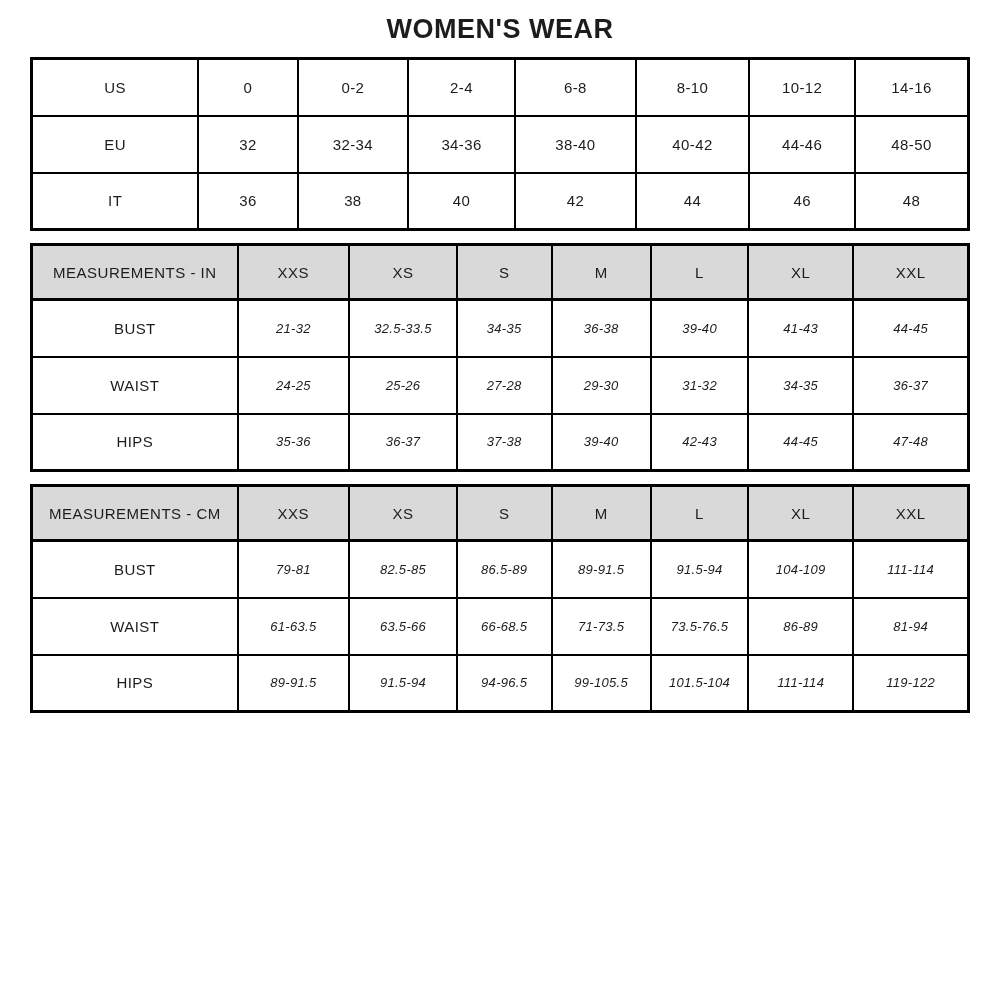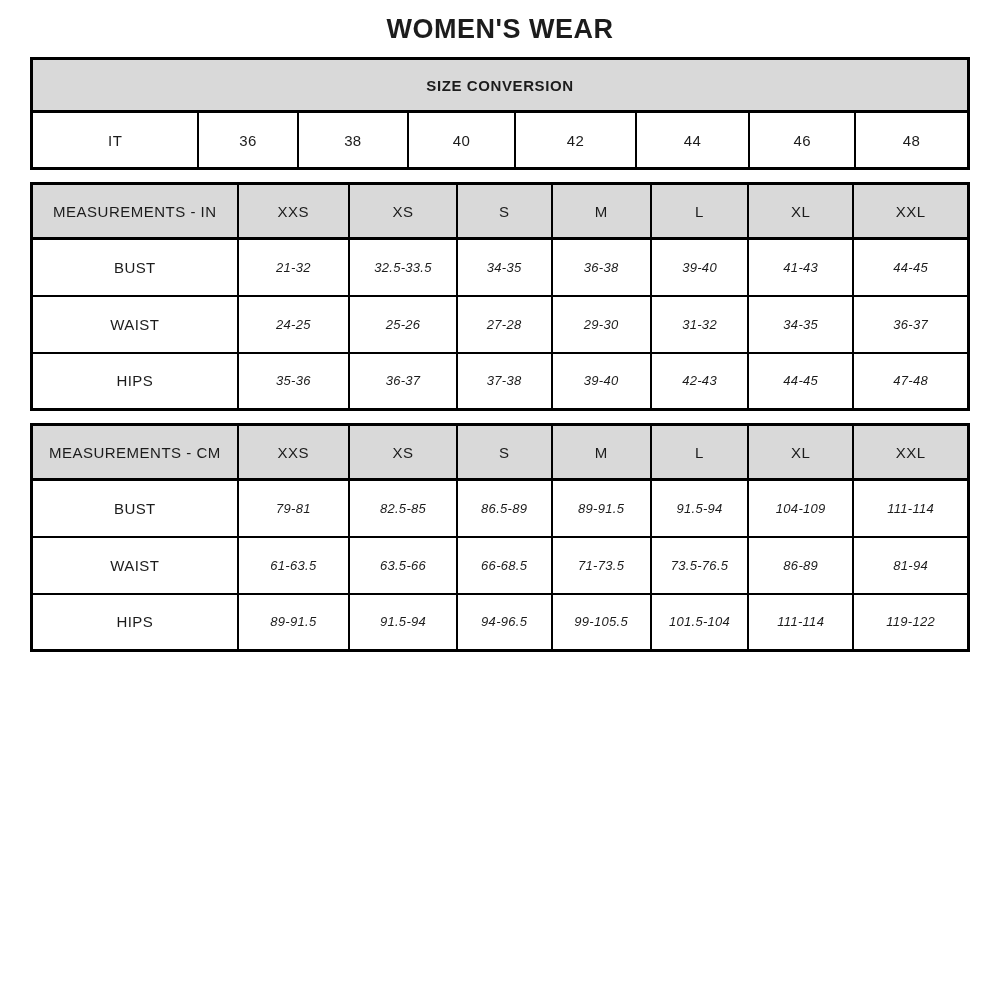--- a/index.html
+++ b/index.html
@@ -96,25 +96,42 @@
       <col style="width:17.8%">
         <col style="width:10.6%">
         <col style="width:11.8%">
         <col style="width:11.4%">
       <col style="width:12.9%">
         <col style="width:12.1%">
         <col style="width:11.3%">
         <col style="width:12.1%">
     </colgroup>
     <thead>
-      <tr class="title-row">
-        <th colspan="8">SIZE CONVERSION</th>
-      </tr>
     </thead>
     <tbody>
+        <tr class="data-row">
+          <th>US</th>
+          <td>0</td>
+          <td>0-2</td>
+          <td>2-4</td>
+          <td>6-8</td>
+          <td>8-10</td>
+          <td>10-12</td>
+          <td>14-16</td>
+        </tr>
+        <tr class="data-row">
+          <th>EU</th>
+          <td>32</td>
+          <td>32-34</td>
+          <td>34-36</td>
+          <td>38-40</td>
+          <td>40-42</td>
+          <td>44-46</td>
+          <td>48-50</td>
+        </tr>
         <tr class="data-row">
           <th>IT</th>
           <td>36</td>
           <td>38</td>
           <td>40</td>
           <td>42</td>
           <td>44</td>
           <td>46</td>
           <td>48</td>
         </tr>

